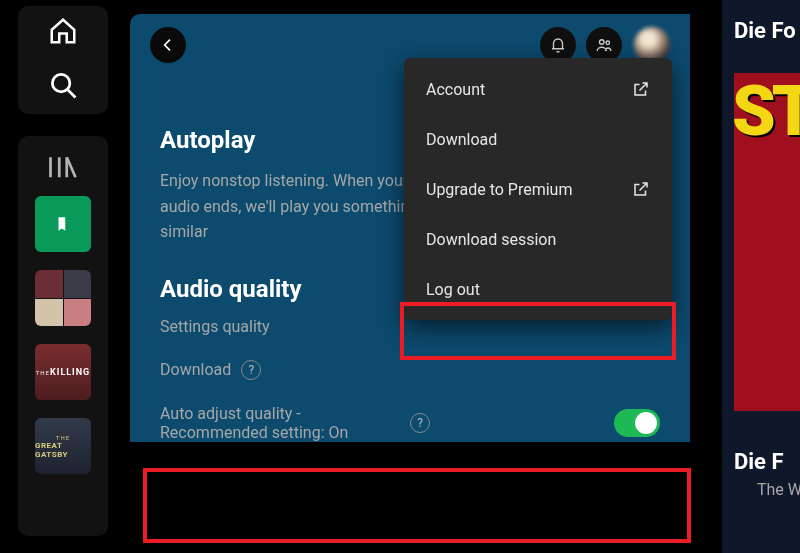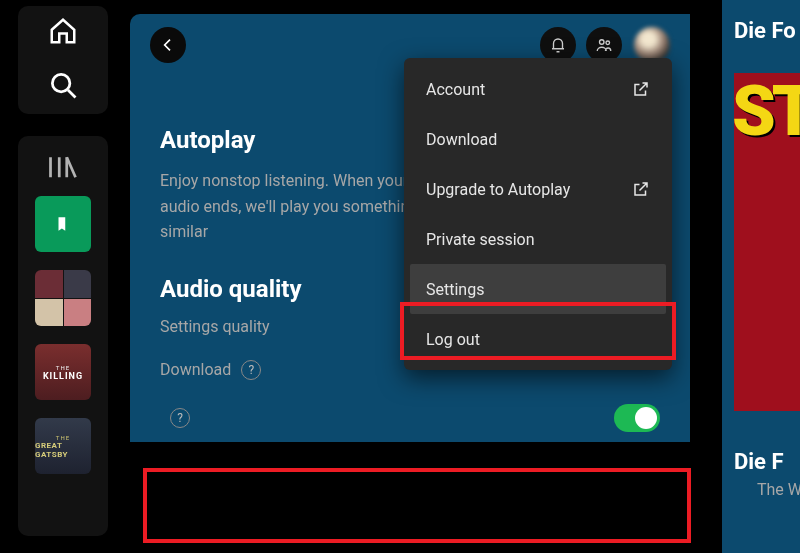--- a/index.html
+++ b/index.html
@@ -34,21 +34,21 @@
   .liked-tile svg{ width:18px; height:22px; color:#fff;}
   .art{ width:56px; height:56px; border-radius:6px; cursor:pointer; overflow:hidden;}
   .art1{
     display:grid; grid-template-columns:1fr 1fr; grid-template-rows:1fr 1fr;
     gap:1px;
   }
   .art1 div:nth-child(1){background:#6b2d36;}
   .art1 div:nth-child(2){background:#3a3a48;}
   .art1 div:nth-child(3){background:#d3c3a8;}
   .art1 div:nth-child(4){background:#c97f82;}
-  .art2{ background:linear-gradient(#7a2e2e,#4d1d20); display:flex;flex-direction:column;align-items:center;justify-content:center;}
+  .art2{ background:linear-gradient(#7a2e2e,#4d1d20); display:flex;flex-direction:row;align-items:center;justify-content:center;}
   .art2 .t1{font-size:6px;color:#eee;letter-spacing:1px;}
   .art2 .t2{font-size:9px;color:#fff;font-weight:700;letter-spacing:1px;}
   .art3{ background:linear-gradient(#323a4a,#1e2230); display:flex;flex-direction:column;align-items:center;justify-content:center;}
   .art3 .t1{font-size:6px;color:#c9c070;letter-spacing:1px;}
   .art3 .t2{font-size:8px;color:#d6cc7a;font-weight:700;letter-spacing:.5px;}
 
   
   .main{
     position:absolute; left:130px; top:14px; width:560px; height:428px;
     background:#0c4a6e; border-top-left-radius:10px;
@@ -110,21 +110,21 @@
   .menu-item .mspacer{flex:1;}
   .ext-icon{width:18px;height:18px;color:#e6e6e6;}
   .menu-hl{
     position:absolute; left:400px; top:302px; width:276px; height:58px;
     border:4px solid #ec1c24; pointer-events:none; z-index:6;
   }
 
   
   .rightcol{
     position:absolute; left:722px; top:0; width:78px; height:553px;
-    background:#0c4a6e; padding:18px 0 0 12px;
+    background:#0f172a; padding:18px 0 0 12px;
   }
   .r-title{ font-size:22px; font-weight:700; white-space:nowrap; overflow:hidden;}
   .r-cover{
     margin-top:30px; width:70px; height:338px; background:#9f0f1d;
     display:flex; align-items:flex-start; padding-top:10px;
   }
   .r-cover-txt{ font-size:70px; font-weight:900; color:#f4d714;
                line-height:0.8; letter-spacing:-4px; margin-left:-2px;
                text-shadow:2px 2px 0 #000;}
   .r-track{ margin-top:38px; font-size:22px; font-weight:700; white-space:nowrap; overflow:hidden;}
@@ -212,20 +212,21 @@
       <div class="row">
         <span class="lbl">Settings quality</span>
       </div>
 
       <div class="row">
         <span>Download</span>
         <span class="help">?</span>
       </div>
 
       <div class="row">
+        <span class="lbl" style="flex:0 0 240px">Auto adjust quality - Recommended setting: On</span>
         <span class="help">?</span>
         <span class="spacer"></span>
         <div class="toggle"></div>
       </div>
 
     </div>
   </div>
 
   <div class="avatar-hl"></div>
 
@@ -234,31 +235,28 @@
       <span>Account</span>
       <span class="mspacer"></span>
       <svg class="ext-icon" viewBox="0 0 24 24" fill="none" stroke="currentColor" stroke-width="2">
         <path d="M14 4h6v6M20 4 10 14M18 14v6H4V6h6"></path>
       </svg>
     </div>
     <div class="menu-item">
       <span>Download</span>
     </div>
     <div class="menu-item">
-      <span>Upgrade to Autoplay</span>
+      <span>Upgrade to Premium</span>
       <span class="mspacer"></span>
       <svg class="ext-icon" viewBox="0 0 24 24" fill="none" stroke="currentColor" stroke-width="2">
         <path d="M14 4h6v6M20 4 10 14M18 14v6H4V6h6"></path>
       </svg>
     </div>
     <div class="menu-item">
-      <span>Private session</span>
-    </div>
-    <div class="menu-item active">
-      <span>Settings</span>
+      <span>Download session</span>
     </div>
     <div class="menu-item">
       <span>Log out</span>
     </div>
   </div>
   <div class="menu-hl"></div>
 
   <div class="normalize-hl"></div>
 
   <div class="rightcol">

